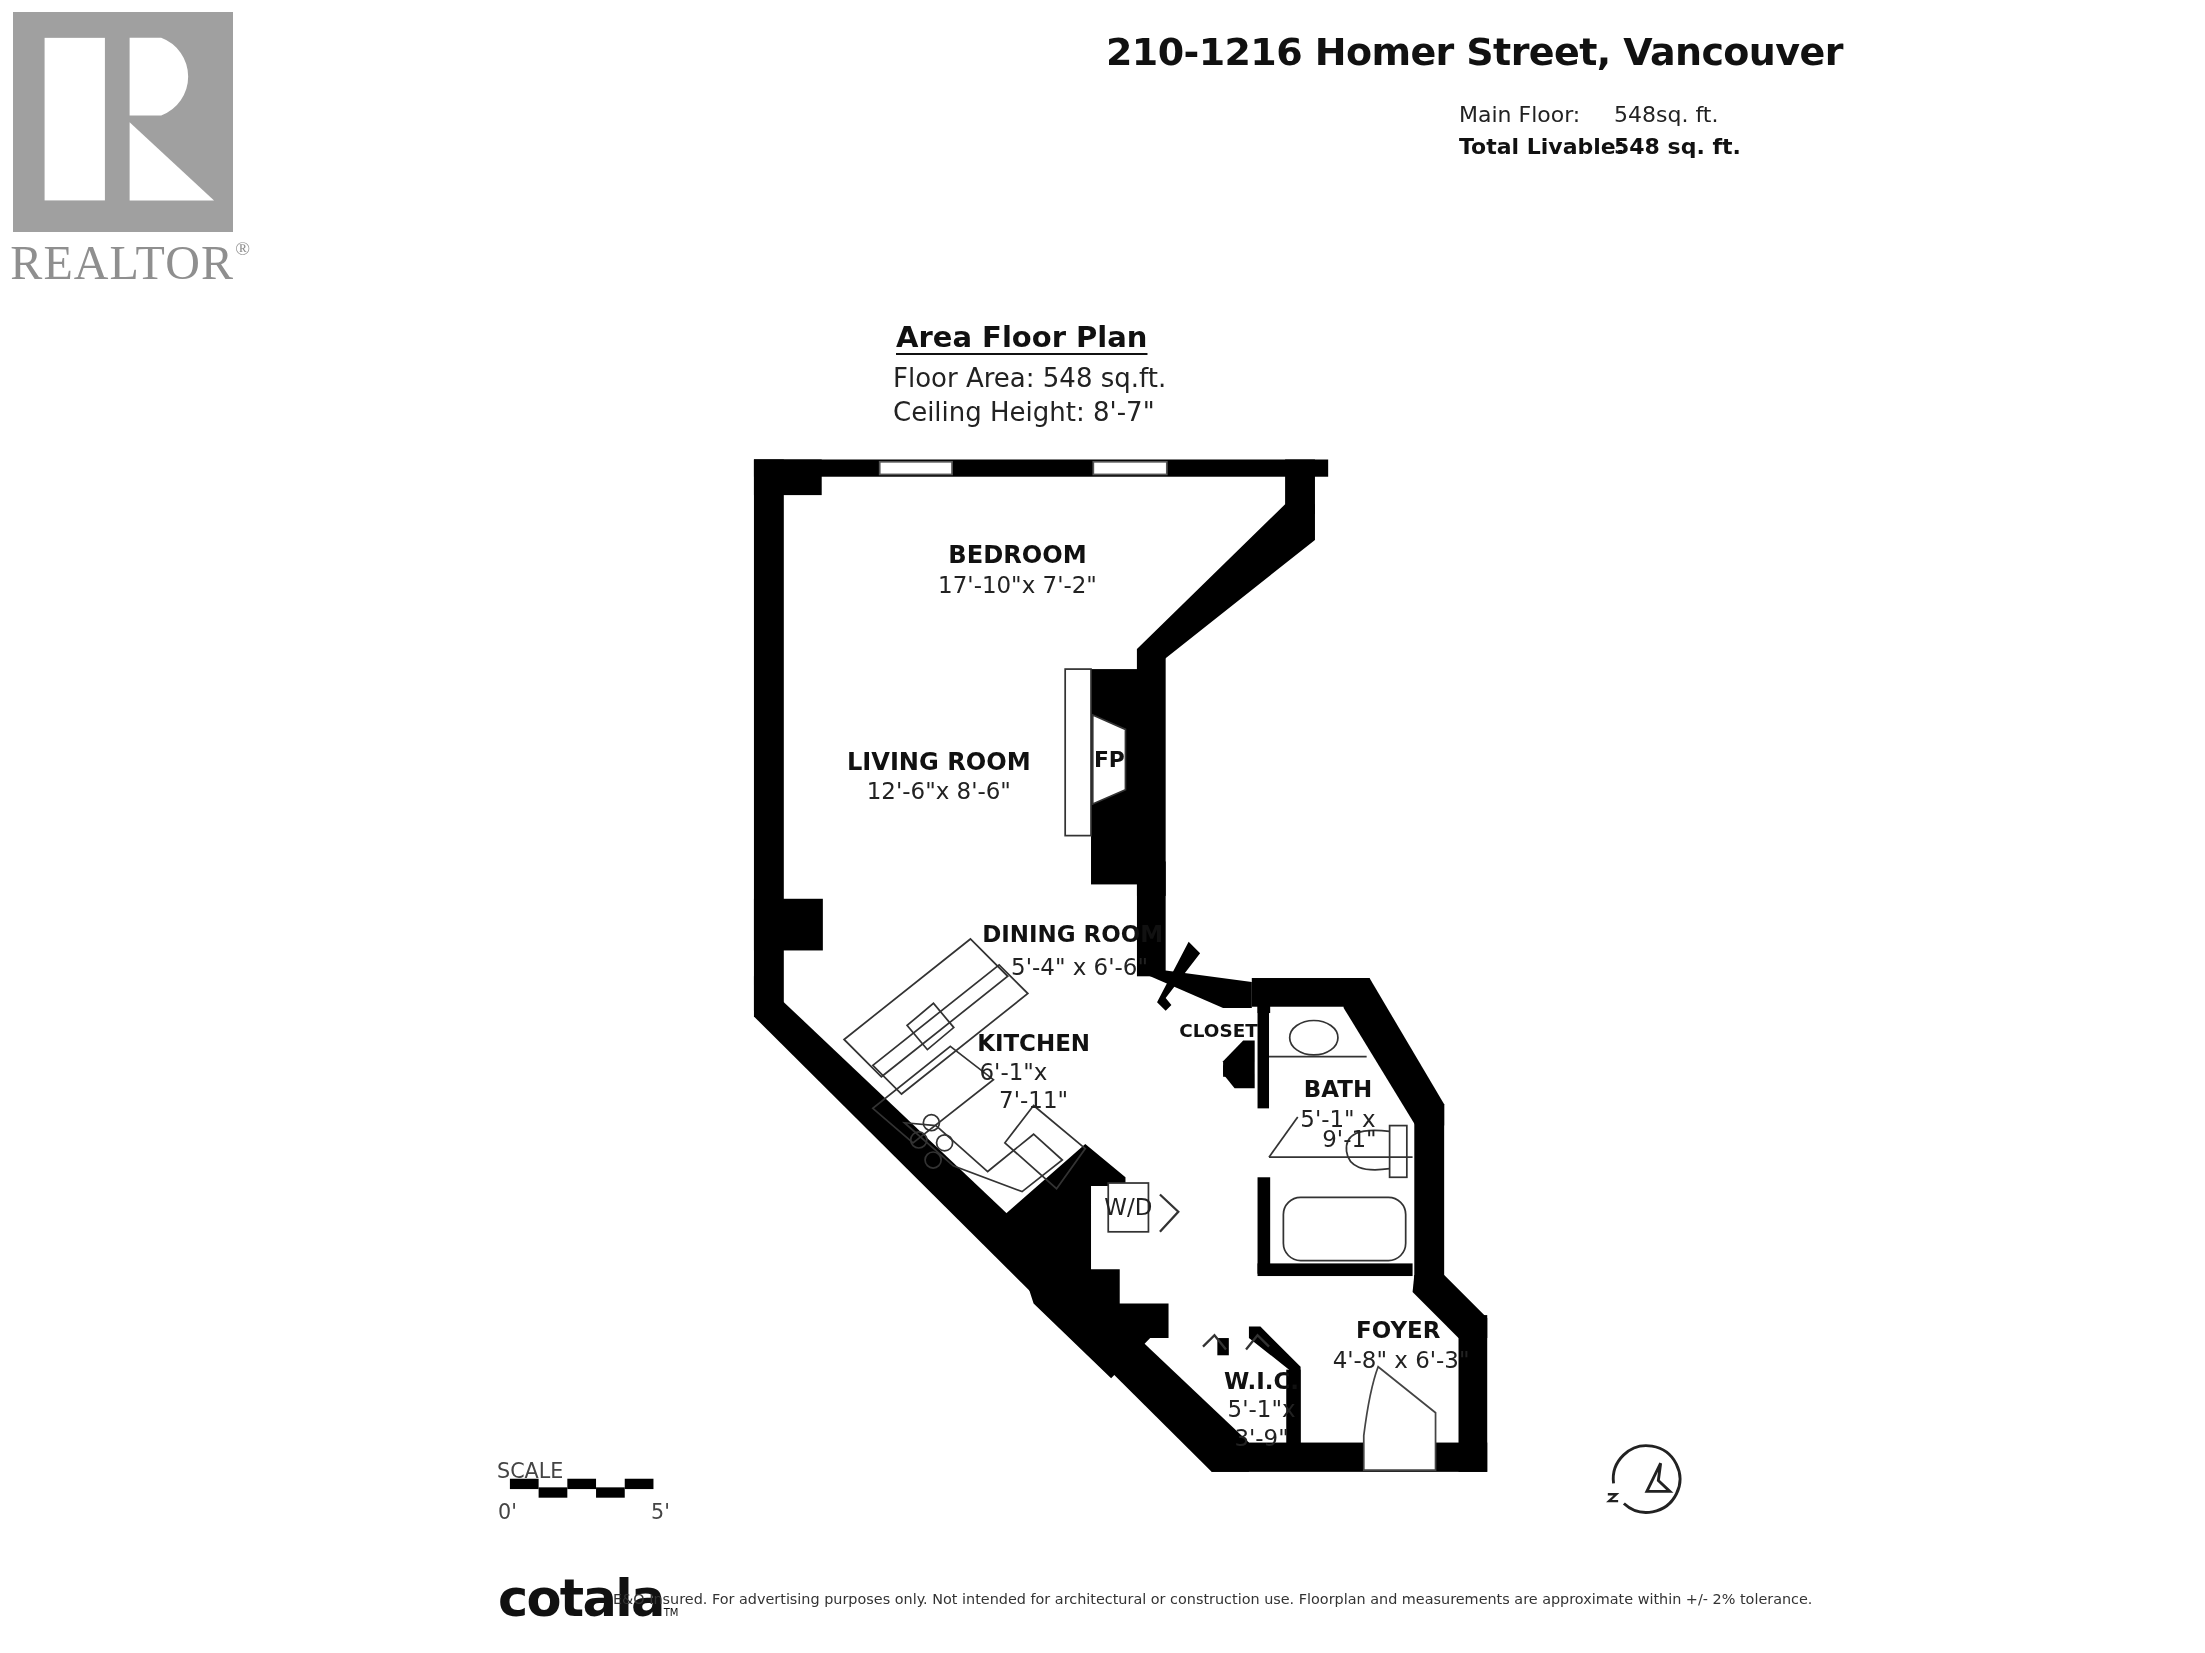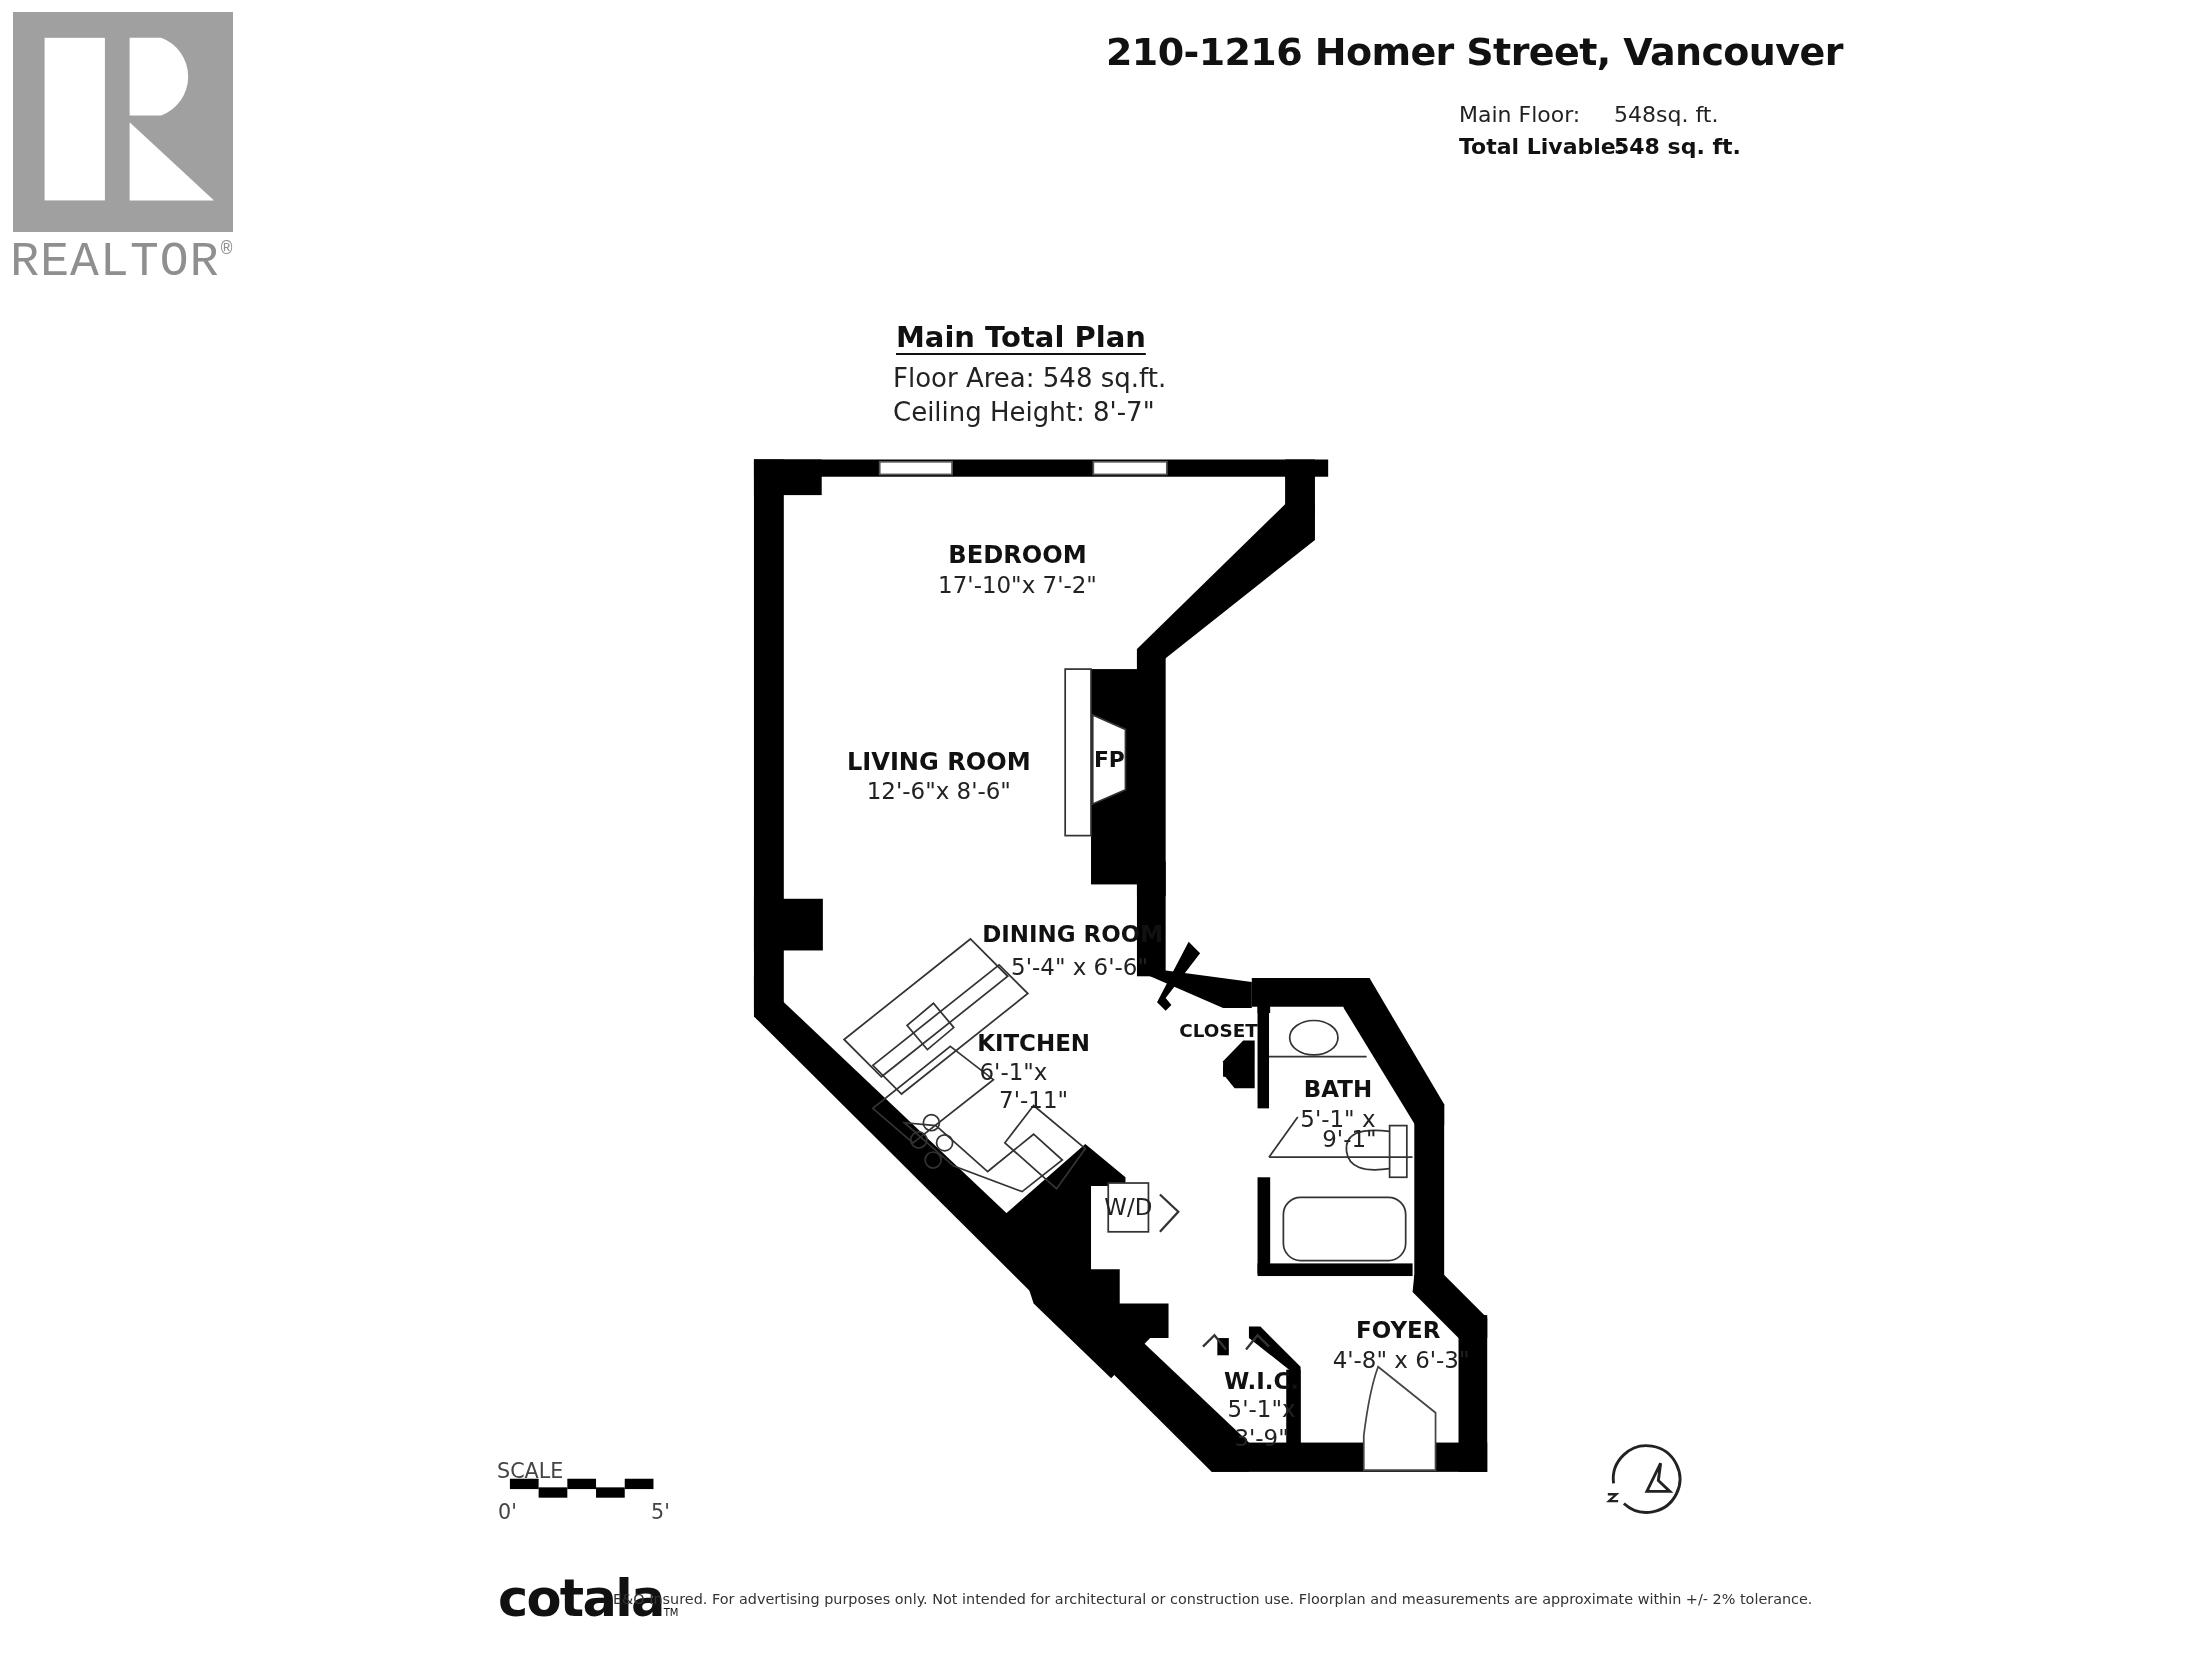--- a/index.html
+++ b/index.html
@@ -1,21 +1,21 @@
 <!DOCTYPE html>
 <html style="font-size:9.2px"><head>
 <meta charset="utf-8">
 <style>
   html, body { margin:0; padding:0; background:#ffffff; }
   body { width:2205px; height:1654px; position:relative; overflow:hidden;
          font-family:"DejaVu Sans", "Liberation Sans", sans-serif; color:#111; }
   .abs { position:absolute; }
   
   .logo-box { left:12.6px; top:11.5px; width:220px; height:220px; background:#a0a0a0; }
-  .logo-text { left:10.3px; top:235px; font-family:Liberation Mono, monospace; font-size:48px;
+  .logo-text { left:10.3px; top:235px; font-family:Liberation Serif, serif; font-size:48px;
                letter-spacing:1.1px; color:#8f8f8f; font-weight:400; }
   .logo-reg { font-size:19.5px; vertical-align:top; position:relative; top:3.4px; margin-left:1.1px; }
   
   .title { left:1106px; top:30px; width:609px; text-align:right; font-size:38px; font-weight:bold;
            letter-spacing:-0.6px; color:#111; white-space:nowrap; }
   .area-row { font-size:22px; white-space:nowrap; color:#222; }
   .area-row .lbl { display:inline-block; width:155px;margin-top:16px; }
   .area-row .val { display:inline-block; }
   .row1 { left:1459px; top:86px; }
   .row2 { left:1459px; top:118px; font-weight:bold; color:#111; }
@@ -51,21 +51,21 @@
 <div class="abs logo-text"><span>REALTOR</span><span class="logo-reg">®</span></div>
 
 <div class="abs title">210-1216 Homer Street, Vancouver</div>
 <div class="abs area-row row1">
   <span class="lbl">Main Floor:</span><span class="val">548sq. ft.</span>
 </div>
 <div class="abs area-row row2">
   <span class="lbl">Total Livable:</span><span class="val">548 sq. ft.</span>
 </div>
 
-<div class="abs plan-title">Main Total Plan</div>
+<div class="abs plan-title">Area Floor Plan</div>
 <div class="abs plan-meta">
   <div>Floor Area: 548 sq.ft.</div>
   <div>Ceiling Height: 8'-7"</div>
 </div>
 
 <svg class="plan" width="2205" height="1654" viewBox="0 0 3840 2880">
   <g fill="#000">
 
     <rect x="1313" y="800" width="1000" height="30"></rect>
 

